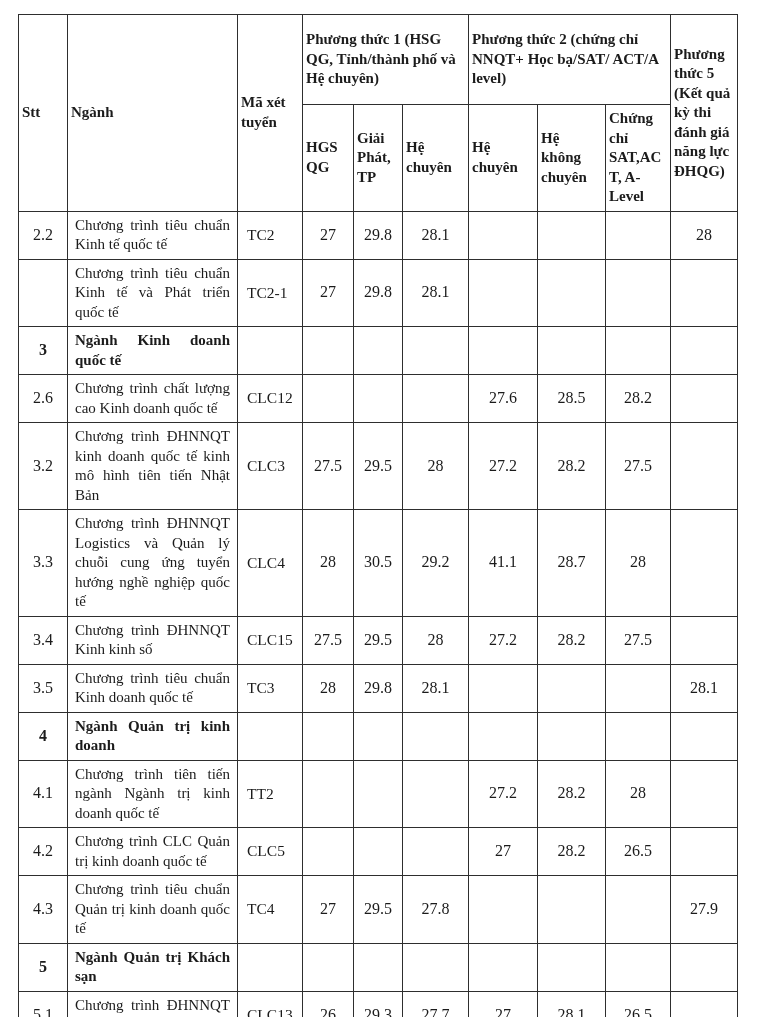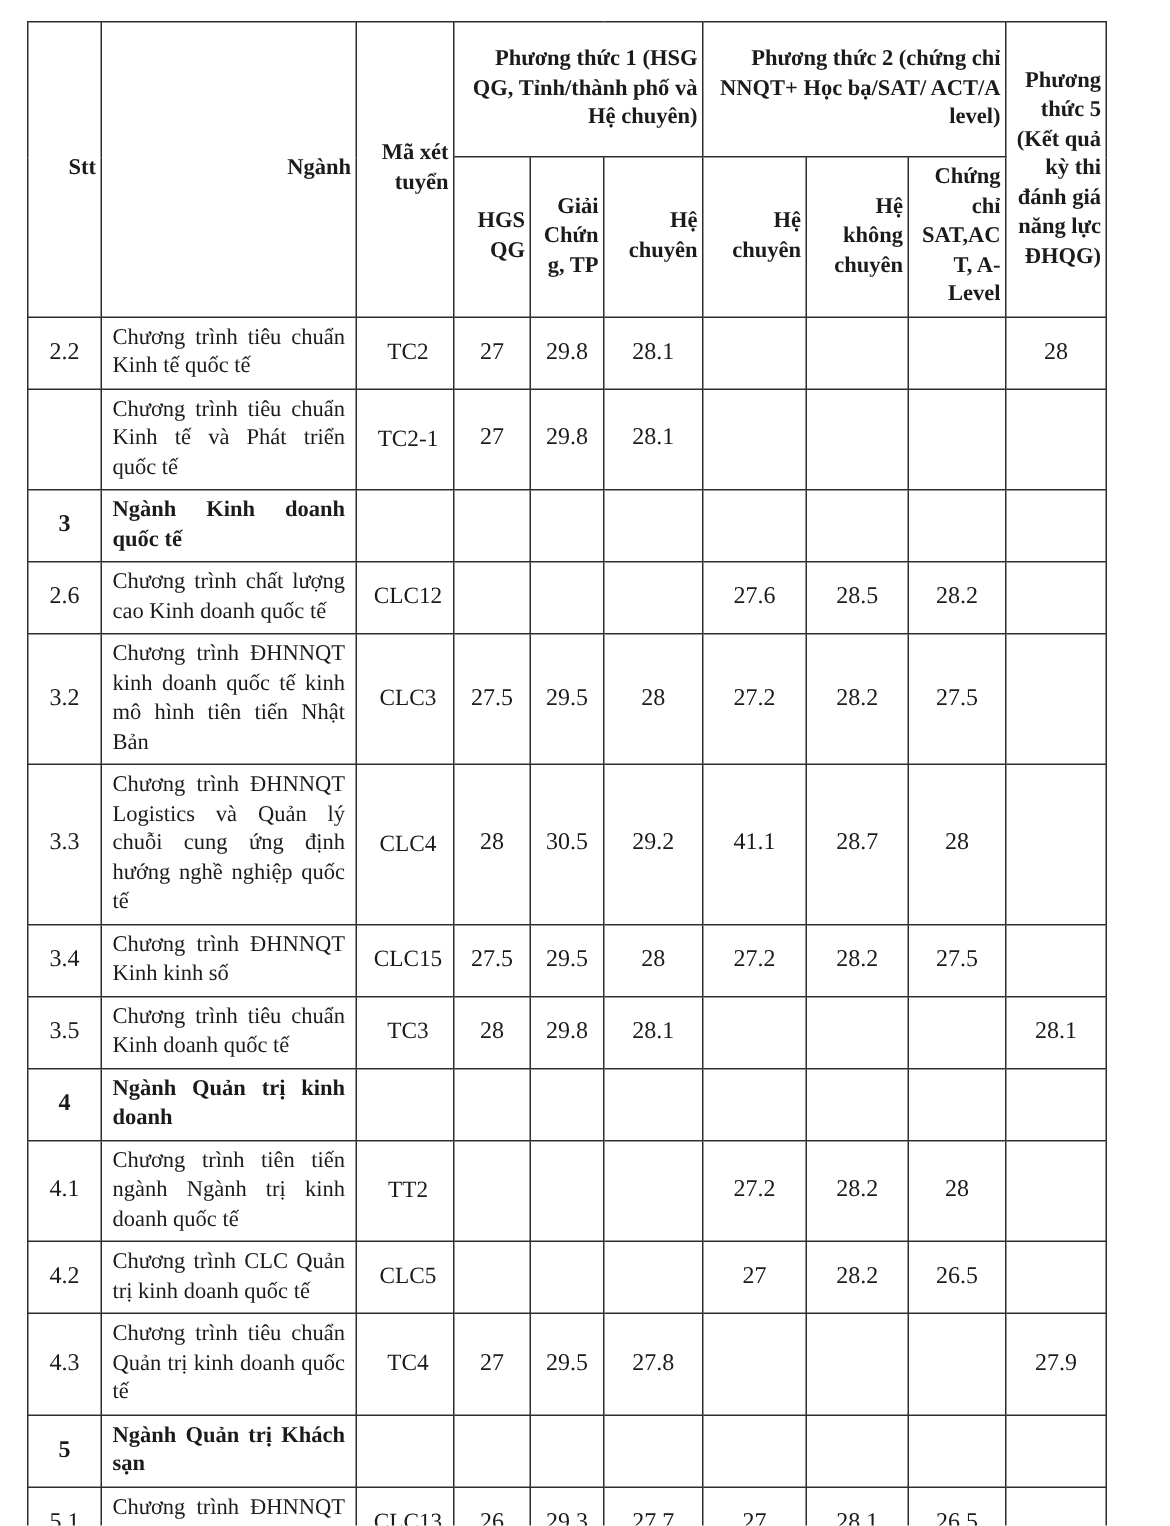--- a/index.html
+++ b/index.html
@@ -23,39 +23,39 @@
     background: #fff;
   }
   .score-table th,
   .score-table td {
     border: 1px solid #2e2e2e;
     vertical-align: middle;
     overflow: hidden;
   }
   .score-table thead th {
     font-weight: bold;
-    text-align: right;
+    text-align: left;
     font-size: 15px;
     line-height: 1.3;
     padding: 4px 3px;
     overflow-wrap: break-word;
   }
   .score-table thead tr.group-row { height: 90px; }
   .score-table td {
     font-size: 15px;
     line-height: 1.3;
     padding: 3px 5px;
   }
   td.c-stt  { text-align: center; font-size: 16px; }
   td.c-nganh {
     text-align: justify;
     text-justify: inter-word;
     padding: 4px 7px;
   }
-  td.c-ma   { text-align: center; padding-left: 9px; font-size: 15.5px; }
+  td.c-ma   { text-align: left; padding-left: 9px; font-size: 15.5px; }
   td.c-score { text-align: center; font-size: 16px; }
   tr.section-row td.c-nganh,
   tr.section-row td.c-stt { font-weight: bold; }
 </style>
 </head>
 <body>
 
 <div class="page">
   <table class="score-table">
     <colgroup>
@@ -74,21 +74,21 @@
       <tr class="group-row">
         <th rowspan="2">Stt</th>
         <th rowspan="2">Ngành</th>
         <th rowspan="2">Mã xét tuyển</th>
         <th colspan="3">Phương thức 1 (HSG QG, Tỉnh/thành phố và Hệ chuyên)</th>
         <th colspan="3">Phương thức 2 (chứng chỉ NNQT+ Học bạ/SAT/ ACT/A level)</th>
         <th rowspan="2">Phương thức 5 (Kết quả kỳ thi đánh giá năng lực ĐHQG)</th>
       </tr>
       <tr>
         <th>HGS QG</th>
-        <th>Giải Chứng, TP</th>
+        <th>Giải Phát, TP</th>
         <th>Hệ chuyên</th>
         <th>Hệ chuyên</th>
         <th>Hệ không chuyên</th>
         <th>Chứng chỉ SAT,ACT, A-Level</th>
       </tr>
     </thead>
     <tbody id="table-body">
         <tr>
           <td class="c-stt">2.2</td>
           <td class="c-nganh">Chương trình tiêu chuẩn Kinh tế quốc tế</td>
@@ -144,21 +144,21 @@
           <td class="c-score">27.5</td>
           <td class="c-score">29.5</td>
           <td class="c-score">28</td>
           <td class="c-score">27.2</td>
           <td class="c-score">28.2</td>
           <td class="c-score">27.5</td>
           <td class="c-score"></td>
         </tr>
         <tr>
           <td class="c-stt">3.3</td>
-          <td class="c-nganh">Chương trình ĐHNNQT Logistics và Quản lý chuỗi cung ứng định hướng nghề nghiệp quốc tế</td>
+          <td class="c-nganh">Chương trình ĐHNNQT Logistics và Quản lý chuỗi cung ứng tuyển hướng nghề nghiệp quốc tế</td>
           <td class="c-ma">CLC4</td>
           <td class="c-score">28</td>
           <td class="c-score">30.5</td>
           <td class="c-score">29.2</td>
           <td class="c-score">41.1</td>
           <td class="c-score">28.7</td>
           <td class="c-score">28</td>
           <td class="c-score"></td>
         </tr>
         <tr>

